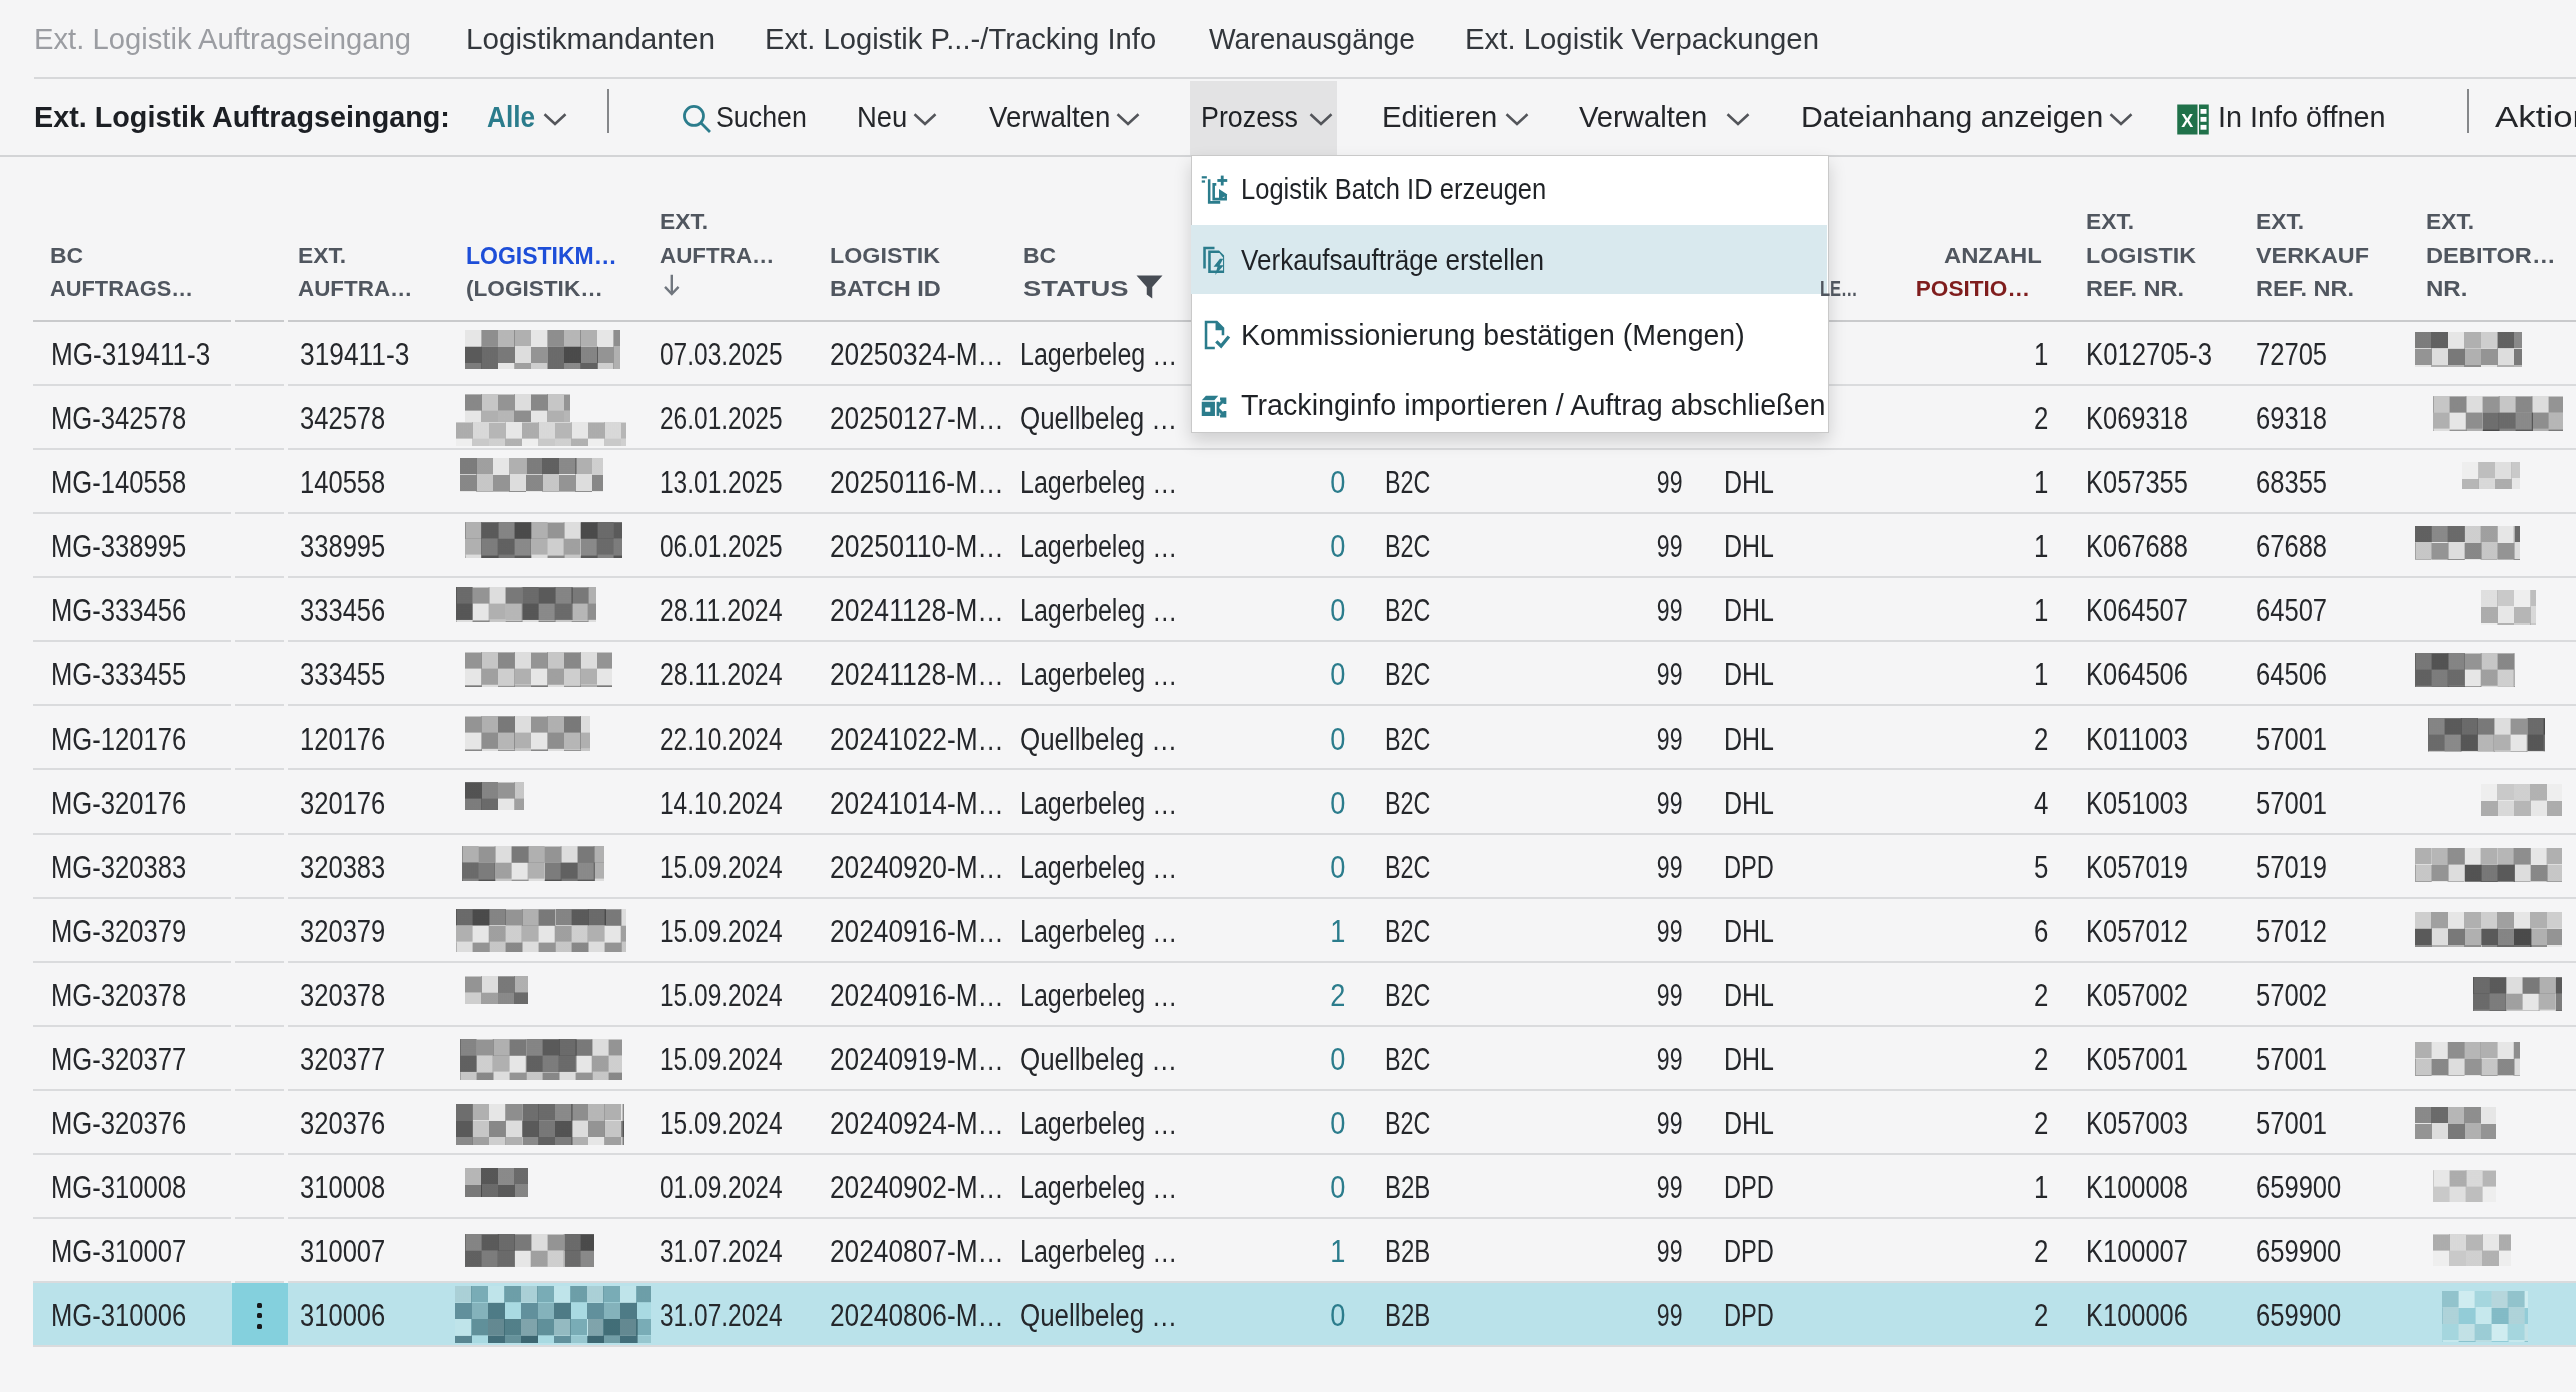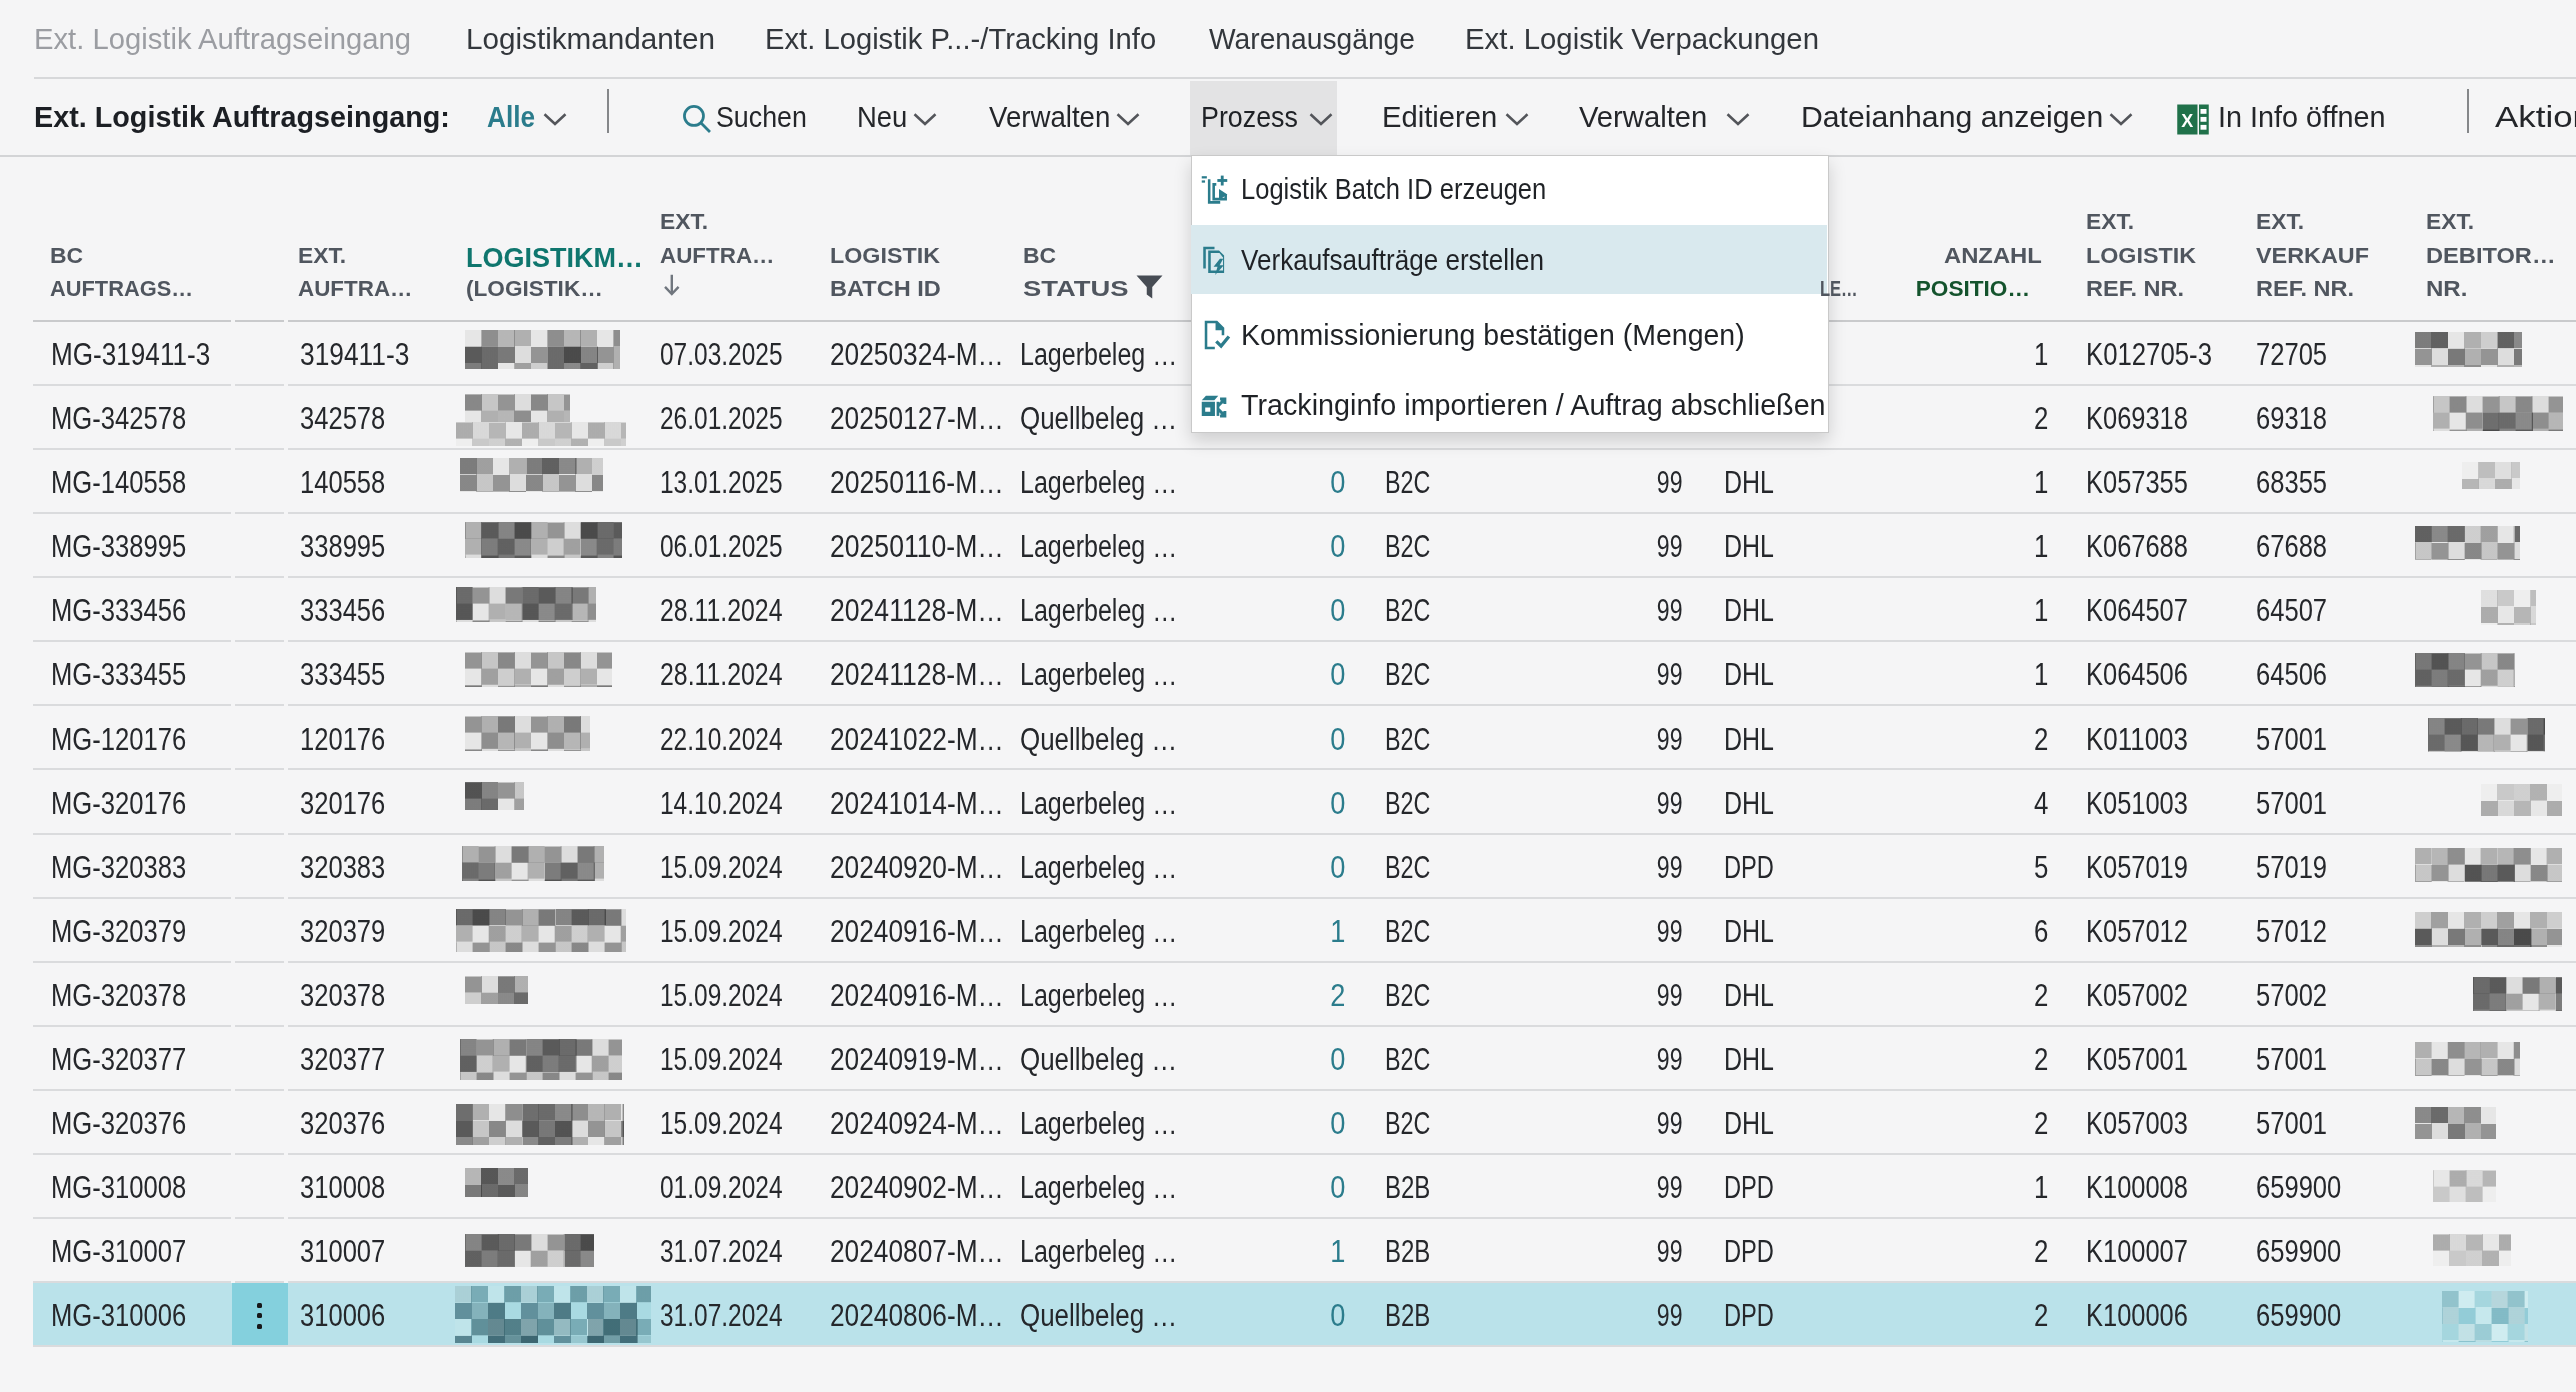--- a/index.html
+++ b/index.html
@@ -161,31 +161,31 @@
 <div class="t" id="excel" style="font-size:29px;font-weight:400;color:#24262a;left:2218px;top:103px;transform:scaleX(0.9932);">In Info öffnen</div>
 <div class="t" id="aktio" style="font-size:29px;font-weight:400;color:#24262a;left:2495px;top:103px;transform:scaleX(1.2036);">Aktionen</div>
 <div class="t" id="m1" style="font-size:29px;font-weight:400;color:#1f2226;left:1241px;top:175px;transform:scaleX(0.8808);">Logistik Batch ID erzeugen</div>
 <div class="t" id="m2" style="font-size:29px;font-weight:400;color:#1f2226;left:1241px;top:246px;transform:scaleX(0.8992);">Verkaufsaufträge erstellen</div>
 <div class="t" id="m3" style="font-size:29px;font-weight:400;color:#1f2226;left:1241px;top:321px;transform:scaleX(0.9826);">Kommissionierung bestätigen (Mengen)</div>
 <div class="t" id="m4" style="font-size:29px;font-weight:400;color:#1f2226;left:1241px;top:391px;transform:scaleX(0.9900);">Trackinginfo importieren / Auftrag abschließen</div>
 <div class="t" id="h1_0" style="font-size:22.6px;font-weight:700;color:#50565f;left:50px;top:245px;transform:scaleX(1.0151);">BC</div>
 <div class="t" id="h1_1" style="font-size:22.6px;font-weight:700;color:#50565f;left:50px;top:278px;transform:scaleX(0.9662);">AUFTRAGS…</div>
 <div class="t" id="h2_0" style="font-size:22.6px;font-weight:700;color:#50565f;left:298px;top:245px;transform:scaleX(1.0101);">EXT.</div>
 <div class="t" id="h2_1" style="font-size:22.6px;font-weight:700;color:#50565f;left:298px;top:278px;transform:scaleX(0.9914);">AUFTRA…</div>
-<div class="t" id="h3_0" style="font-size:27px;font-weight:700;color:#0f766e;left:466px;top:245px;">LOGISTIKM…</div>
+<div class="t" id="h3_0" style="font-size:23px;font-weight:700;color:#1d4ed8;left:466px;top:245px;">LOGISTIKM…</div>
 <div class="t" id="h3_1" style="font-size:22.6px;font-weight:700;color:#50565f;left:466px;top:278px;">(LOGISTIK…</div>
 <div class="t" id="h4_0" style="font-size:22.6px;font-weight:700;color:#50565f;left:660px;top:211px;transform:scaleX(1.0101);">EXT.</div>
 <div class="t" id="h4_1" style="font-size:22.6px;font-weight:700;color:#50565f;left:660px;top:245px;transform:scaleX(0.9914);">AUFTRA…</div>
 <div class="t" id="h5_0" style="font-size:22.6px;font-weight:700;color:#50565f;left:830px;top:245px;transform:scaleX(1.0306);">LOGISTIK</div>
 <div class="t" id="h5_1" style="font-size:22.6px;font-weight:700;color:#50565f;left:830px;top:278px;transform:scaleX(1.0419);">BATCH ID</div>
 <div class="t" id="h6_0" style="font-size:22.6px;font-weight:700;color:#50565f;left:1023px;top:245px;transform:scaleX(1.0151);">BC</div>
 <div class="t" id="h6_1" style="font-size:22.6px;font-weight:700;color:#50565f;left:1023px;top:278px;transform:scaleX(1.2116);">STATUS</div>
 <div class="t" id="hLE" style="font-size:22.6px;font-weight:700;color:#50565f;left:1820px;top:278px;transform:scaleX(0.7316);">LE…</div>
 <div class="t tr" id="h7_0" style="font-size:22.6px;font-weight:700;color:#50565f;right:534px;top:245px;transform:scaleX(1.0542);">ANZAHL</div>
-<div class="t tr" id="h7b" style="font-size:22.6px;font-weight:700;color:#14532d;right:546px;top:278px;">POSITIO…</div>
+<div class="t tr" id="h7b" style="font-size:22.6px;font-weight:700;color:#7f1d1d;right:546px;top:278px;">POSITIO…</div>
 <div class="t" id="h8_0" style="font-size:22.6px;font-weight:700;color:#50565f;left:2086px;top:211px;transform:scaleX(1.0101);">EXT.</div>
 <div class="t" id="h8_1" style="font-size:22.6px;font-weight:700;color:#50565f;left:2086px;top:245px;transform:scaleX(1.0306);">LOGISTIK</div>
 <div class="t" id="h8_2" style="font-size:22.6px;font-weight:700;color:#50565f;left:2086px;top:278px;transform:scaleX(1.0399);">REF. NR.</div>
 <div class="t" id="h9_0" style="font-size:22.6px;font-weight:700;color:#50565f;left:2256px;top:211px;transform:scaleX(1.0101);">EXT.</div>
 <div class="t" id="h9_1" style="font-size:22.6px;font-weight:700;color:#50565f;left:2256px;top:245px;transform:scaleX(1.0344);">VERKAUF</div>
 <div class="t" id="h9_2" style="font-size:22.6px;font-weight:700;color:#50565f;left:2256px;top:278px;transform:scaleX(1.0399);">REF. NR.</div>
 <div class="t" id="h10_0" style="font-size:22.6px;font-weight:700;color:#50565f;left:2426px;top:211px;transform:scaleX(1.0101);">EXT.</div>
 <div class="t" id="h10_1" style="font-size:22.6px;font-weight:700;color:#50565f;left:2426px;top:245px;transform:scaleX(1.0458);">DEBITOR…</div>
 <div class="t" id="h10_2" style="font-size:22.6px;font-weight:700;color:#50565f;left:2426px;top:278px;transform:scaleX(1.0644);">NR.</div>
 <div class="t" id="r0c0" style="font-size:31px;font-weight:400;color:#25272b;left:51px;top:339px;transform:scaleX(0.8426);">MG-319411-3</div>

